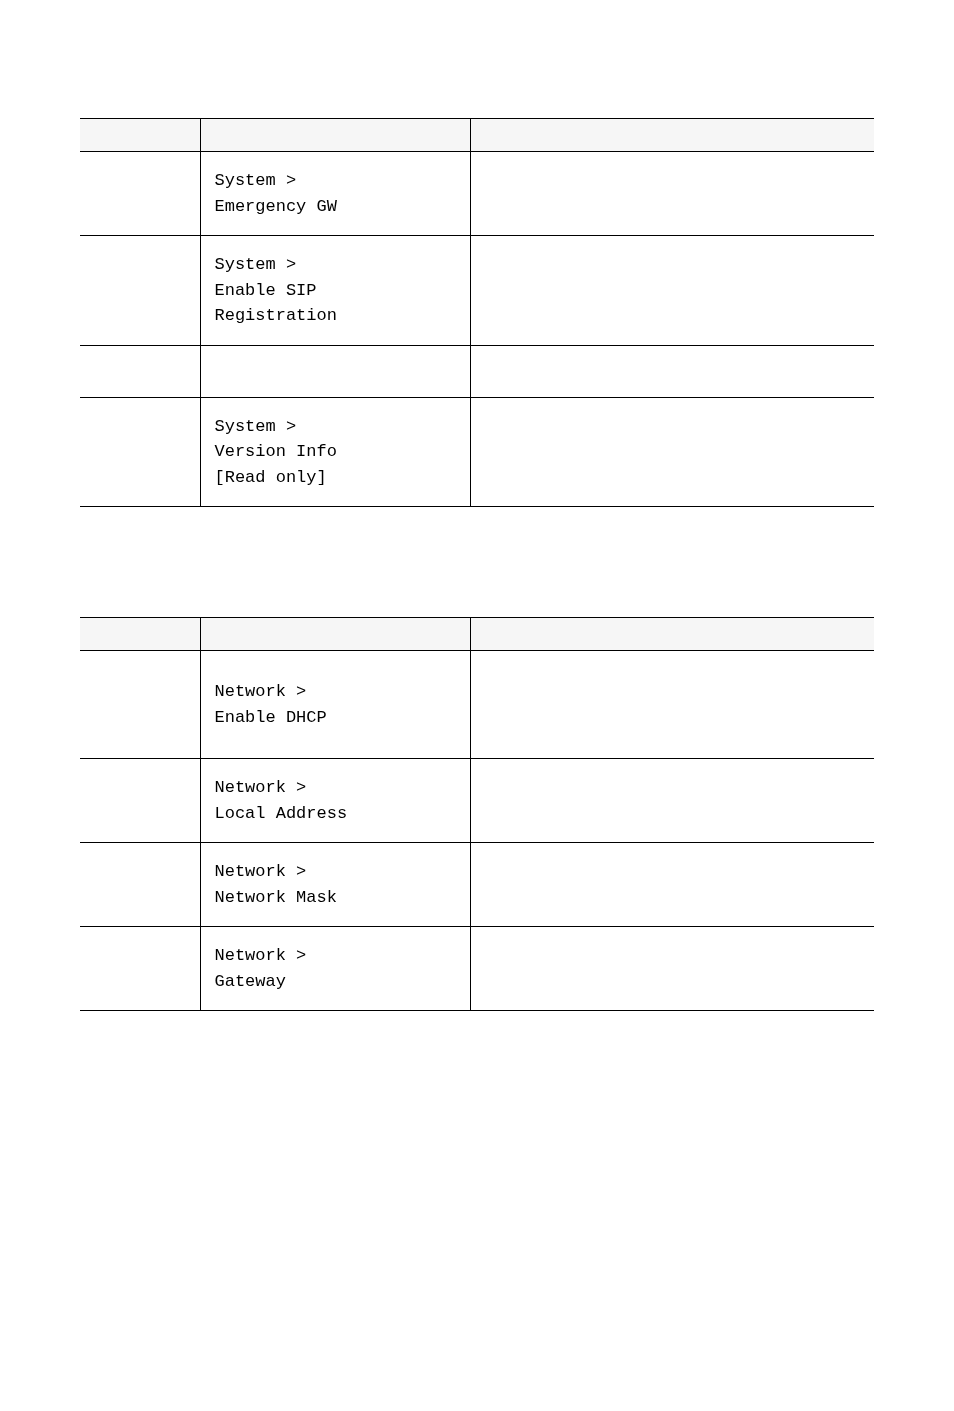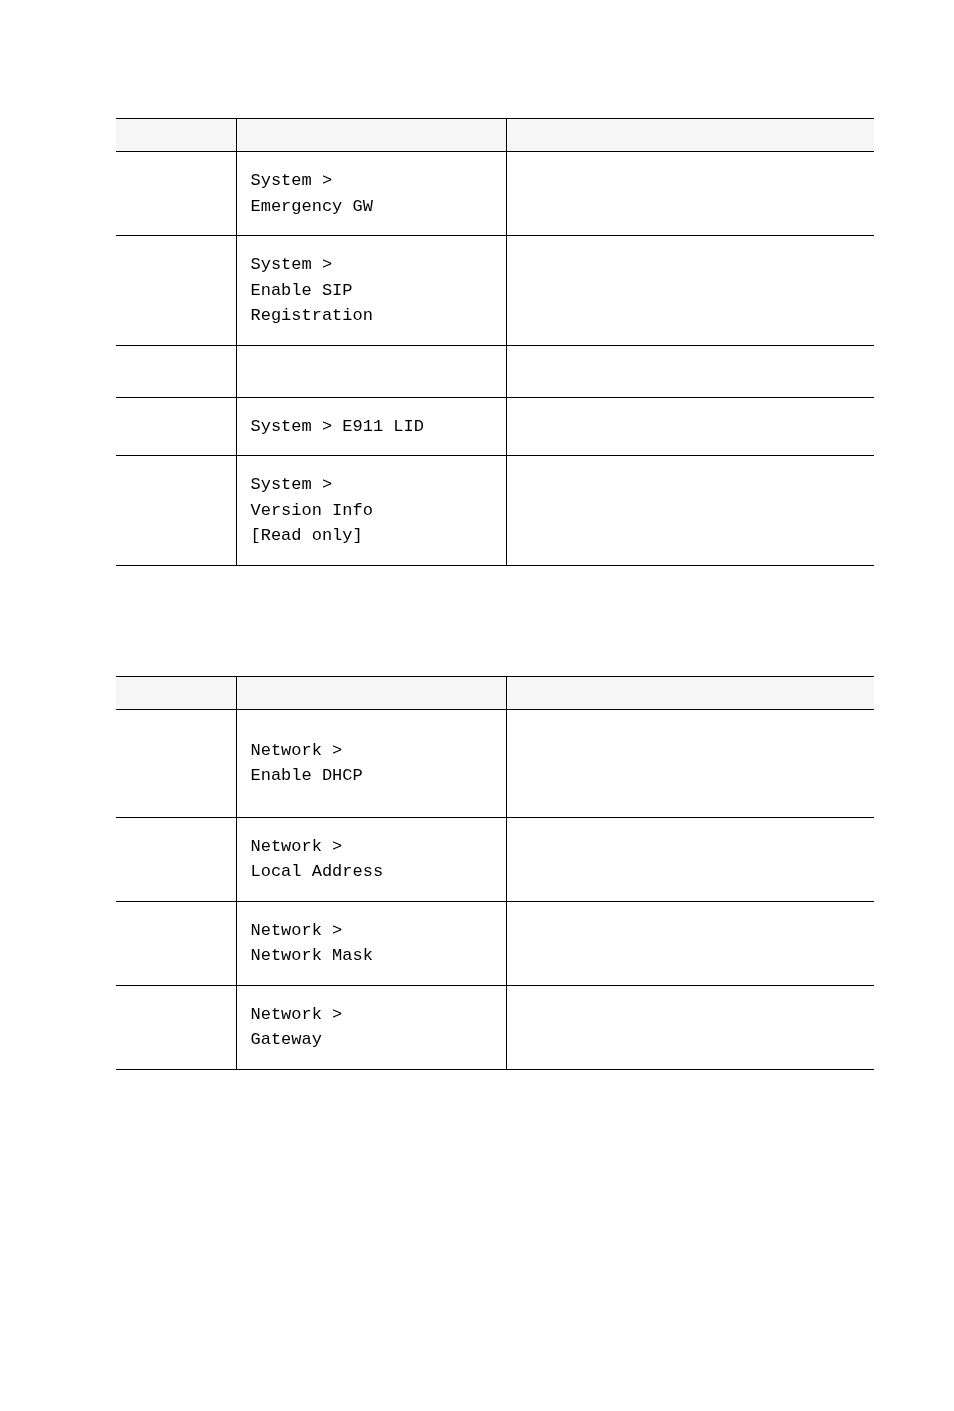--- a/index.html
+++ b/index.html
@@ -6,21 +6,21 @@
   body {
     margin: 0;
     padding: 0;
     background: #ffffff;
     font-family: "Courier New", Courier, monospace;
     font-size: 17px;
     color: #000000;
     width: 954px;
   }
   .page {
-    padding: 118px 80px 0 116px;
+    padding: 118px 80px 0 80px;
   }
   .table {
     width: 100%;
     border-collapse: collapse;
     margin-bottom: 110px;
   }
   .table-header {
     border-top: 1.5px solid #000;
     border-bottom: 1.5px solid #000;
     background: #f6f6f6;
@@ -73,25 +73,20 @@
 Registration</td>
       <td class="col3"></td>
     </tr>
     <tr class="table-row">
       <td class="col1" style="height:52px"></td>
       <td class="col2"></td>
       <td class="col3"></td>
     </tr>
     <tr class="table-row">
       <td class="col1"></td>
-      <td class="col2">System &gt; E911 LID</td>
-      <td class="col3"></td>
-    </tr>
-    <tr class="table-row">
-      <td class="col1"></td>
       <td class="col2">System &gt;
 Version Info
 [Read only]</td>
       <td class="col3"></td>
     </tr>
   </tbody>
     </table>
 
   <table class="table">
     <tbody>

